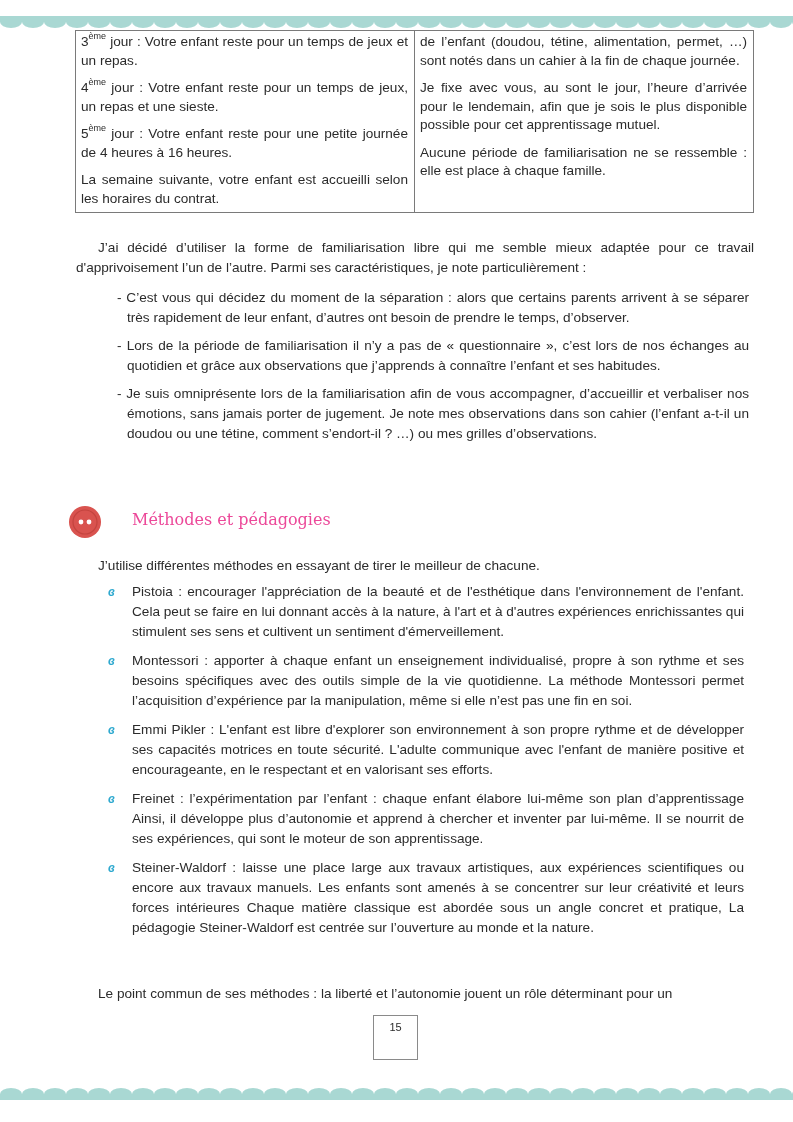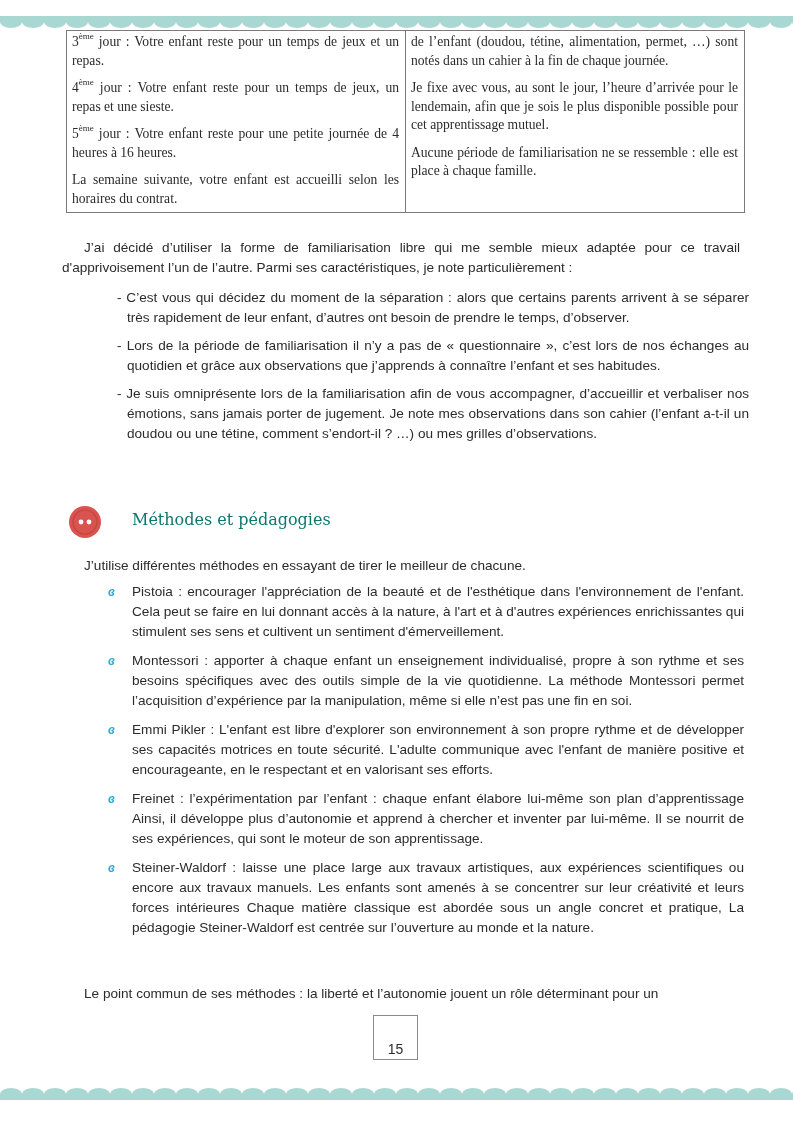--- a/index.html
+++ b/index.html
@@ -5,51 +5,50 @@
   html, body { margin:0; padding:0; }
   body {
     width:793px; height:1122px; background:#ffffff; position:relative; overflow:hidden;
     font-family:"Liberation Sans", sans-serif; color:#2b2b2b; font-size:13.6px;
   }
   .scallop { position:absolute; left:0; width:793px; height:14px; }
   .scallop-top { top:16px; }
   .scallop-bottom { top:1086px; }
 
   table.fam {
-    position:absolute; left:66px; top:30px; width:678px; border-collapse:collapse;
+    position:absolute; left:75px; top:30px; width:678px; border-collapse:collapse;
     table-layout:fixed;
-    font-family:Liberation Serif, serif;
   }
   table.fam td {
     border:1px solid #7a7a7a; vertical-align:top; padding:2px 6px 2px 5px;
     line-height:18.5px; text-align:justify;
   }
   table.fam td p { margin:0 0 9px 0; }
   table.fam td p:last-child { margin-bottom:2px; }
   sup { font-size:9px; line-height:0; vertical-align:7px; }
 
-  .para { position:absolute; left:62px; width:678px; line-height:20px; text-align:justify; margin:0; }
+  .para { position:absolute; left:76px; width:678px; line-height:20px; text-align:justify; margin:0; }
   .indent { text-indent:22px; }
 
   ul.dash { position:absolute; left:112px; width:632px; margin:5px; padding:0; list-style:none; }
   ul.dash li { line-height:20px; text-align:justify; margin-bottom:8px; padding-left:10px; text-indent:-10px; }
 
   .heading { position:absolute; left:68px; top:505px; display:flex; align-items:center; }
   .button-icon { width:34px; height:34px; }
   .heading-title {
-    margin-left:30px; font-family:"DejaVu Serif", serif; font-size:16px; color:#0f766e; margin-top:-6px;
+    margin-left:30px; font-family:"DejaVu Serif", serif; font-size:16px; color:#ec4899; margin-top:-6px;
   }
 
   ul.methods { position:absolute; left:108px; top:582px; width:636px; margin:0; padding:0; list-style:none; }
   ul.methods li { position:relative; padding-left:24px; line-height:20px; text-align:justify; margin-bottom:9px; }
   .bullet-icon { position:absolute; left:0; top:0; color:#2fa9cf; font-size:12px; font-style:italic; font-weight:bold; letter-spacing:-1px; }
 
   .page-num-box {
     position:absolute; left:373px; top:1015px; width:45px; height:45px; border:1px solid #8a8a8a;
-    font-size:14px; text-align:center; box-sizing:border-box; padding-top:25px;
+    font-size:11px; text-align:center; box-sizing:border-box; padding-top:5px;
   }
 </style>
 </head>
 <body>
 
 <svg class="scallop scallop-top" viewBox="0 0 793 14" preserveAspectRatio="none">
   <defs>
     <pattern id="scal" x="0" y="0" width="22" height="14" patternUnits="userSpaceOnUse">
       <rect x="0" y="0" width="22" height="6" fill="#a9d8d3"></rect>
       <ellipse cx="11" cy="6" rx="11" ry="6" fill="#a9d8d3"></ellipse>

